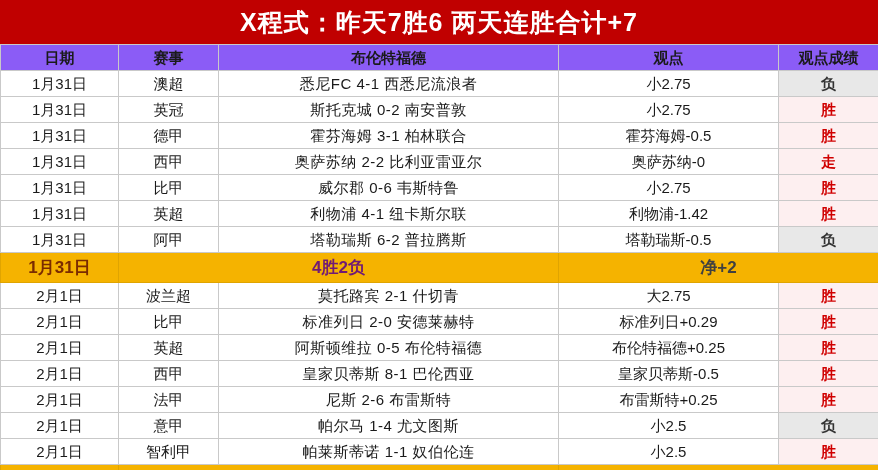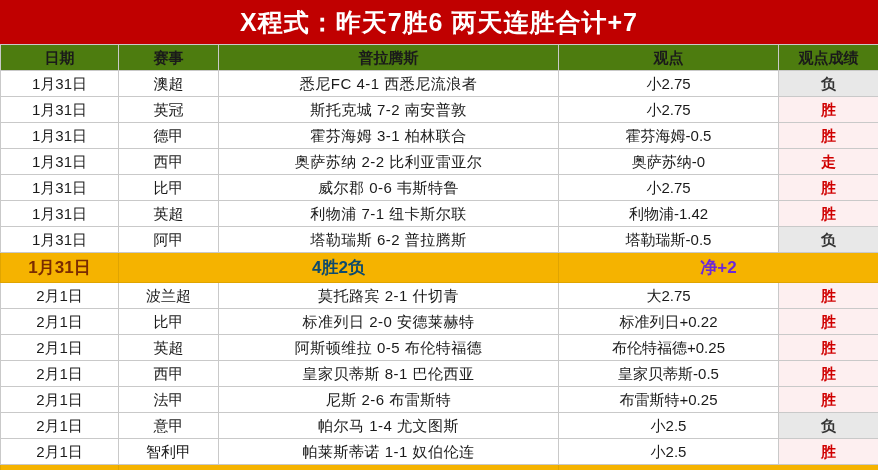--- a/index.html
+++ b/index.html
@@ -50,21 +50,21 @@
     vertical-align: middle;
     font-size: 15px;
     color: #1a1a1a;
     padding: 0;
     height: 25px;
     line-height: 25px;
     white-space: nowrap;
     overflow: hidden;
   }
   thead th {
-    background: #4d7c0f;
+    background: #8b5cf6;
     font-weight: bold;
     font-size: 16px;
     height: 27px;
     line-height: 27px;
   }
   td.match { letter-spacing: 0.5px; margin-left: 40px; }
   td.result {
     font-weight: bold;
     font-size: 15px;
   }
@@ -75,59 +75,59 @@
   tr.summary td {
     background: #f5b300;
     font-weight: bold;
     font-size: 17px;
     height: 29px;
     line-height: 29px;
     color: #7a2b00;
     border-color: #e0a400;
   }
   tr.summary td.sum-date { color: #7a2b00; }
-  tr.summary td.sum-record { color: #0c4a6e; }
-  tr.summary td.sum-net { color: #6d28d9; }
+  tr.summary td.sum-record { color: #701a75; }
+  tr.summary td.sum-net { color: #404040; }
 </style>
 </head>
 <body>
 
 <div class="sheet">
 
   <div class="title-bar">X程式：昨天7胜6  两天连胜合计+7</div>
 
   <table class="grid">
     <colgroup>
       <col class="c-date">
       <col class="c-league">
       <col class="c-match">
       <col class="c-view">
       <col class="c-result">
     </colgroup>
     <thead>
       <tr>
         <th>日期</th>
         <th>赛事</th>
-        <th>普拉腾斯</th>
+        <th>布伦特福德</th>
         <th>观点</th>
         <th>观点成绩</th>
       </tr>
     </thead>
     <tbody id="table-body">
         <tr>
           <td class="date">1月31日</td>
           <td class="league">澳超</td>
           <td class="match">悉尼FC  4-1  西悉尼流浪者</td>
           <td class="view">小2.75</td>
           <td class="result lose">负</td>
         </tr>
         <tr>
           <td class="date">1月31日</td>
           <td class="league">英冠</td>
-          <td class="match">斯托克城  7-2  南安普敦</td>
+          <td class="match">斯托克城  0-2  南安普敦</td>
           <td class="view">小2.75</td>
           <td class="result win">胜</td>
         </tr>
         <tr>
           <td class="date">1月31日</td>
           <td class="league">德甲</td>
           <td class="match">霍芬海姆  3-1  柏林联合</td>
           <td class="view">霍芬海姆-0.5</td>
           <td class="result win">胜</td>
         </tr>
@@ -141,21 +141,21 @@
         <tr>
           <td class="date">1月31日</td>
           <td class="league">比甲</td>
           <td class="match">威尔郡  0-6  韦斯特鲁</td>
           <td class="view">小2.75</td>
           <td class="result win">胜</td>
         </tr>
         <tr>
           <td class="date">1月31日</td>
           <td class="league">英超</td>
-          <td class="match">利物浦  7-1  纽卡斯尔联</td>
+          <td class="match">利物浦  4-1  纽卡斯尔联</td>
           <td class="view">利物浦-1.42</td>
           <td class="result win">胜</td>
         </tr>
         <tr>
           <td class="date">1月31日</td>
           <td class="league">阿甲</td>
           <td class="match">塔勒瑞斯  6-2  普拉腾斯</td>
           <td class="view">塔勒瑞斯-0.5</td>
           <td class="result lose">负</td>
         </tr>
@@ -168,21 +168,21 @@
           <td class="date">2月1日</td>
           <td class="league">波兰超</td>
           <td class="match">莫托路宾  2-1  什切青</td>
           <td class="view">大2.75</td>
           <td class="result win">胜</td>
         </tr>
         <tr>
           <td class="date">2月1日</td>
           <td class="league">比甲</td>
           <td class="match">标准列日  2-0  安德莱赫特</td>
-          <td class="view">标准列日+0.22</td>
+          <td class="view">标准列日+0.29</td>
           <td class="result win">胜</td>
         </tr>
         <tr>
           <td class="date">2月1日</td>
           <td class="league">英超</td>
           <td class="match">阿斯顿维拉  0-5  布伦特福德</td>
           <td class="view">布伦特福德+0.25</td>
           <td class="result win">胜</td>
         </tr>
         <tr>

